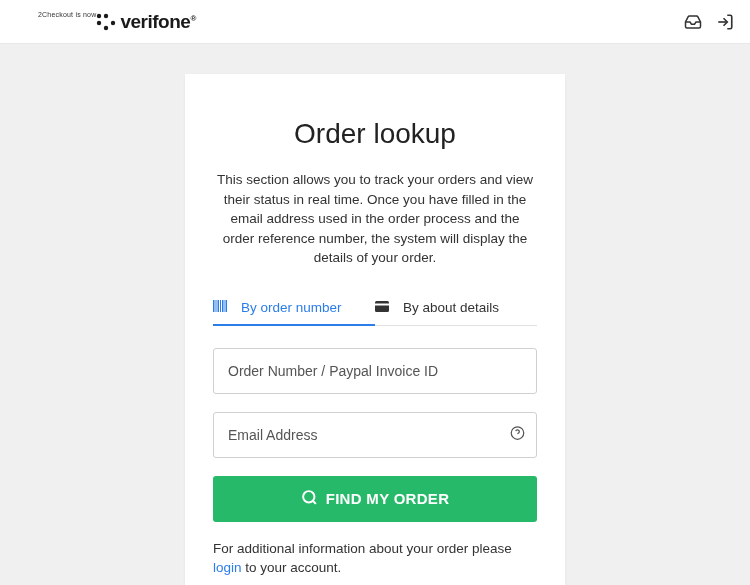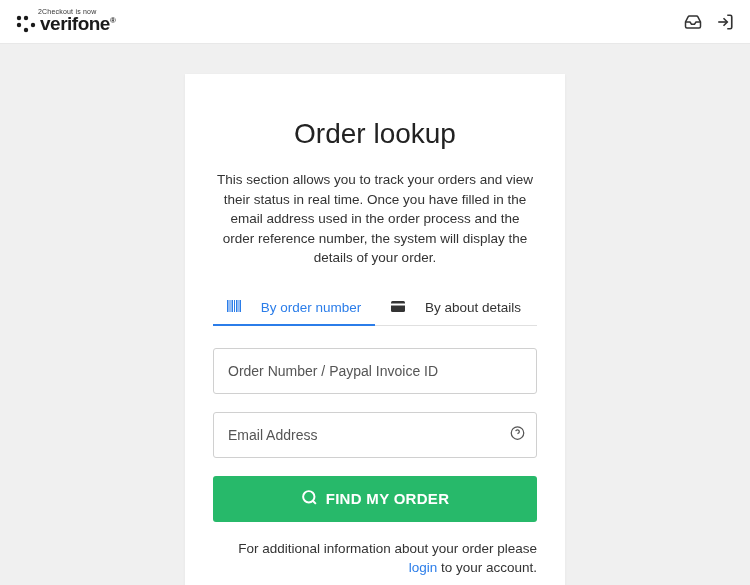--- a/index.html
+++ b/index.html
@@ -1,19 +1,19 @@
 <!DOCTYPE html>
 <html><head>
   <meta charset="utf-8">
   <style>
     * { box-sizing: border-box; margin: 0; padding: 0; }
     body { font-family: -apple-system, BlinkMacSystemFont, "Segoe UI", Arial, sans-serif; background: #f0f0f0; width: 750px; height: 585px; overflow: hidden; }
     
     .header { background: #fff; height: 44px; display: flex; align-items: center; padding: 0 16px; border-bottom: 1px solid #e8e8e8; }
-    .logo-wrap { display: flex; flex-direction: column; align-items: flex-start; margin-right: 26px; }
+    .logo-wrap { display: flex; flex-direction: row; align-items: flex-start; margin-right: 26px; }
     .logo-tagline { font-size: 7px; color: #333; letter-spacing: 0.2px; margin-left: 22px; margin-bottom: -2px; }
     .logo-row { display: flex; align-items: center; gap: 4px; }
     .logo-dots svg { display: block; }
     .logo-text { font-weight: 600; font-size: 19px; color: #1a1a1a; letter-spacing: -0.5px; }
     .logo-text .reg { font-size: 8px; vertical-align: super; }
     
     .nav { display: flex; gap: 0; height: 100%; align-items: stretch; }
     .nav-item { display: flex; align-items: center; padding: 0 14px; font-size: 13px; color: #333; cursor: pointer; position: relative; }
     .nav-item.active { color: #00a651; }
     .nav-item.active::after { content: ""; position: absolute; bottom: -1px; left: 8px; right: 8px; height: 2px; background: #00a651; }
@@ -21,32 +21,32 @@
     .header-icons { margin-left: auto; display: flex; gap: 14px; align-items: center; }
     .header-icons svg { display: block; cursor: pointer; }
     
     .main { display: flex; justify-content: center; padding-top: 30px; }
     .card { background: #fff; width: 380px; padding: 44px 28px 36px; box-shadow: 0 1px 3px rgba(0,0,0,0.05); }
     
     .title { font-size: 28px; font-weight: 400; color: #222; text-align: center; margin-bottom: 10px; }
     .subtitle { font-size: 13.5px; color: #333; text-align: center; line-height: 1.45; margin-bottom: 22px; padding: 0 2px; margin-top: 20px; }
     
     .tabs { display: flex; border-bottom: 1px solid #e0e0e0; margin-bottom: 22px; }
-    .tab { flex: 1; display: flex; align-items: center; justify-content: center; gap: 20px; padding: 10px 0; font-size: 13.5px; cursor: pointer; position: relative; color: #333; }
+    .tab { flex: 1; display: flex; align-items: center; gap: 14px; padding: 10px 0; font-size: 13.5px; cursor: pointer; position: relative; color: #333; }
     .tab.active { color: #2b7de9; }
     .tab.active::after { content: ""; position: absolute; bottom: -1px; left: 0; right: 0; height: 2px; background: #2b7de9; }
     
     .input-wrap { position: relative; margin-bottom: 18px; }
     .input { width: 100%; height: 46px; border: 1px solid #d0d0d0; border-radius: 3px; padding: 0 14px; font-size: 14px; color: #333; outline: none; }
     .input::placeholder { color: #555; }
     .input-help { position: absolute; right: 12px; top: 50%; transform: translateY(-50%); }
     
     .btn { width: 100%; height: 46px; background: #27b96a; border: none; border-radius: 3px; color: #fff; font-size: 15px; font-weight: 600; display: flex; align-items: center; justify-content: center; gap: 8px; cursor: pointer; margin-bottom: 18px; letter-spacing: 0.3px; }
     
-    .footer-text { font-size: 13.5px; color: #333; line-height: 1.4; text-align: right; }
+    .footer-text { font-size: 13.5px; color: #333; line-height: 1.4; }
     .footer-text a { color: #2b7de9; text-decoration: none; cursor: pointer; }
   </style>
 </head>
 <body>
 
 <div class="header">
   <div class="logo-wrap">
     <div class="logo-tagline">2Checkout is now</div>
     <div class="logo-row">
       <span class="logo-dots">

